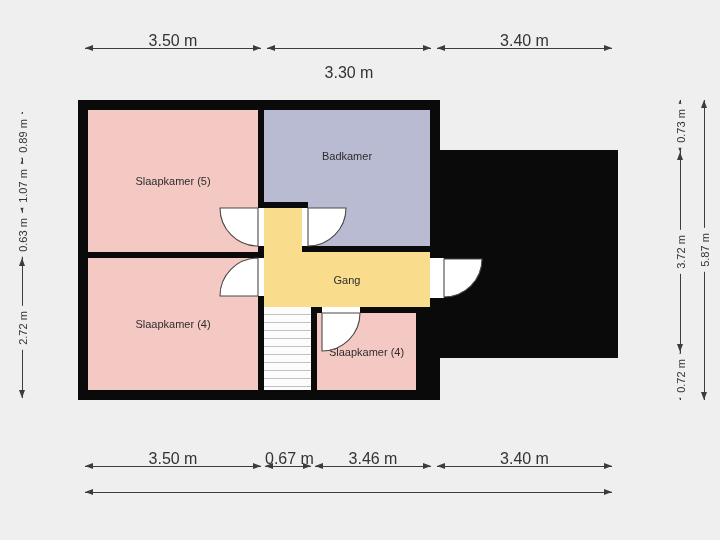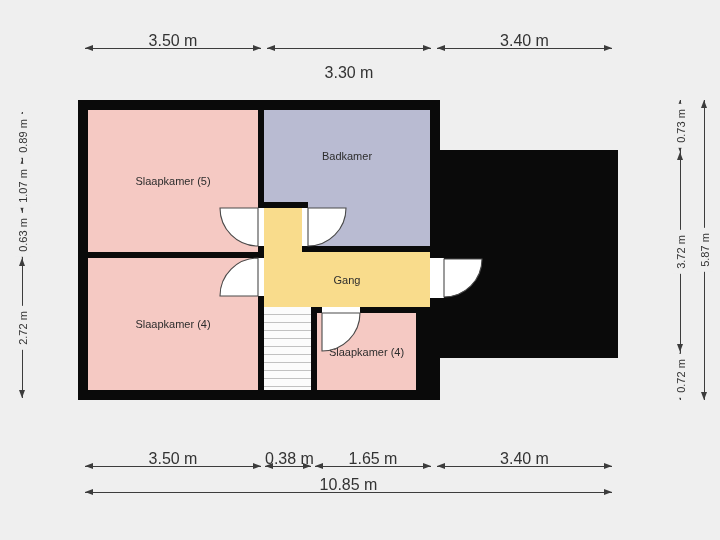--- a/index.html
+++ b/index.html
@@ -121,22 +121,21 @@
   <div class="vlabel" style="left:681px;top:252px;">3.72 m</div>
   <div class="dim-v" style="left:680px;top:352px;height:48px;"></div>
   <div class="vlabel" style="left:681px;top:376px;">0.72 m</div>
 
   <div class="dim-v" style="left:704px;top:100px;height:300px;"></div>
   <div class="vlabel" style="left:705px;top:250px;">5.87 m</div>
 
   <div class="dim-h" style="left:85px;top:466px;width:176px;"></div>
   <div class="hlabel" style="left:85px;top:450px;width:176px;">3.50 m</div>
   <div class="dim-h" style="left:265px;top:466px;width:46px;"></div>
-  <div class="hlabel" style="left:265px;top:450px;width:46px;">0.38 m</div>
+  <div class="hlabel" style="left:265px;top:450px;width:46px;">0.67 m</div>
   <div class="dim-h" style="left:315px;top:466px;width:116px;"></div>
-  <div class="hlabel" style="left:315px;top:450px;width:116px;">1.65 m</div>
+  <div class="hlabel" style="left:315px;top:450px;width:116px;">3.46 m</div>
   <div class="dim-h" style="left:437px;top:466px;width:175px;"></div>
   <div class="hlabel" style="left:437px;top:450px;width:175px;">3.40 m</div>
 
   <div class="dim-h" style="left:85px;top:492px;width:527px;"></div>
-  <div class="hlabel" style="left:85px;top:476px;width:527px;">10.85 m</div>
 
 </div>
 
 </body></html>

